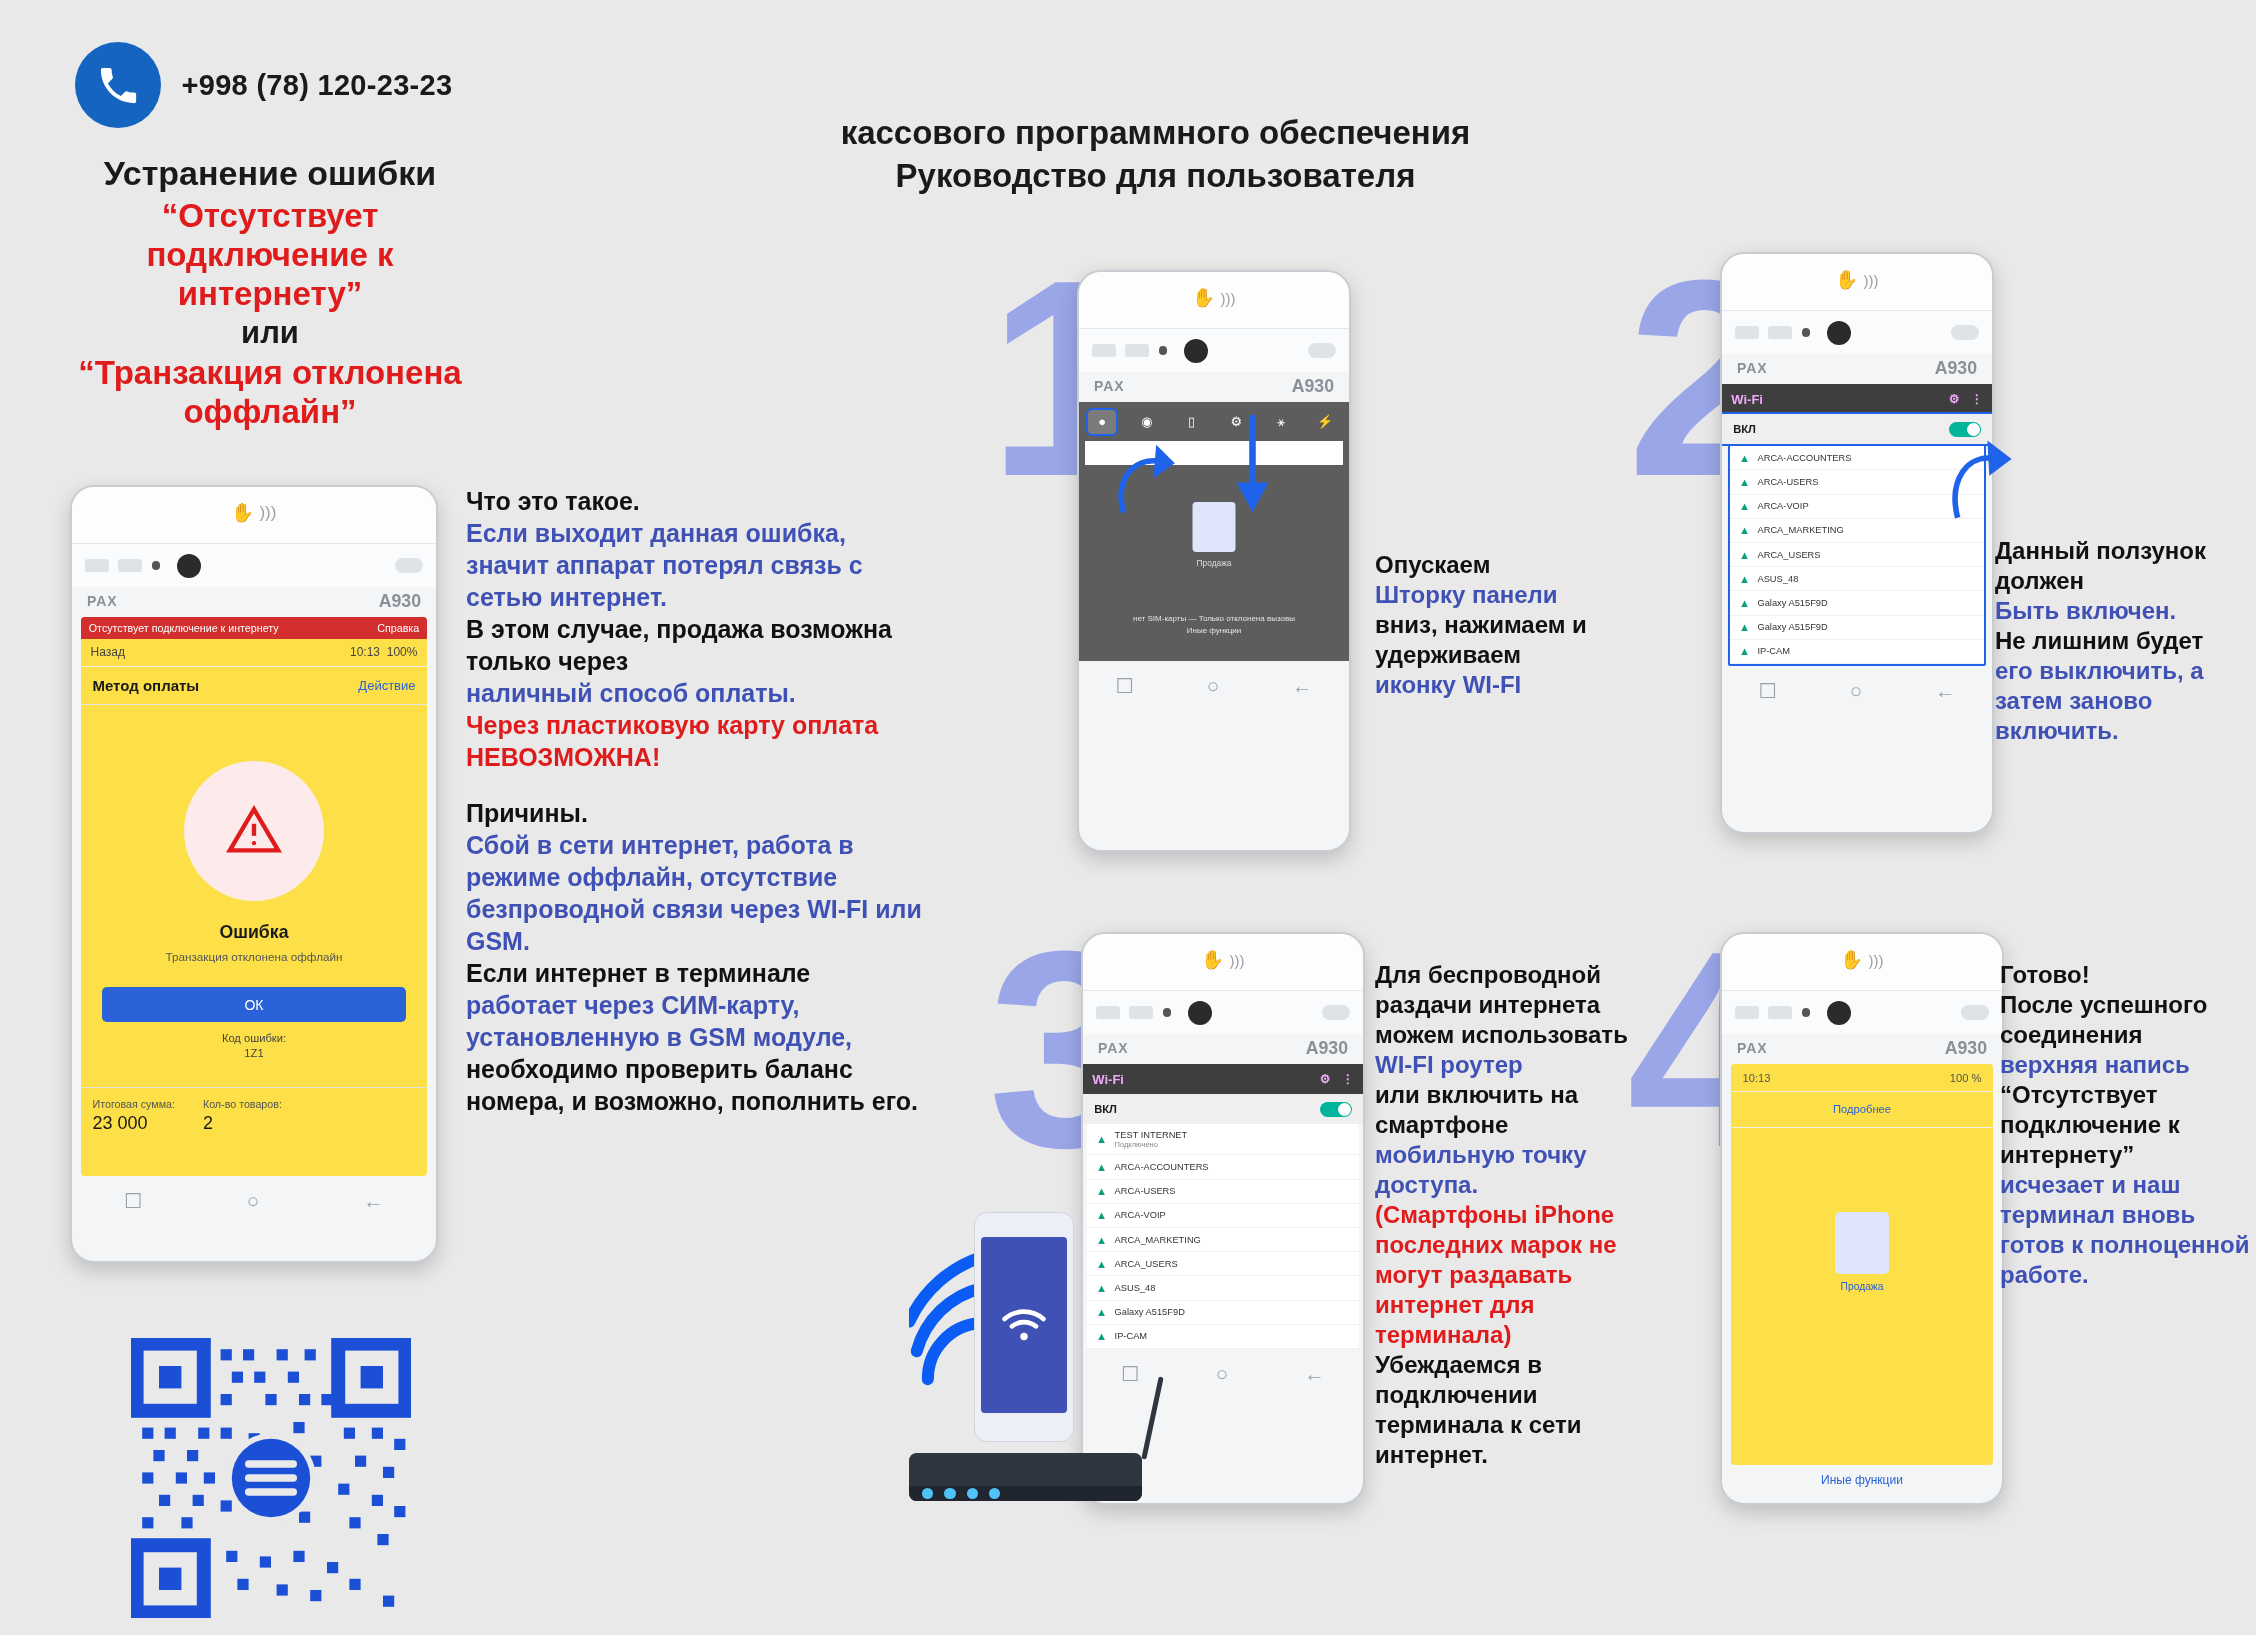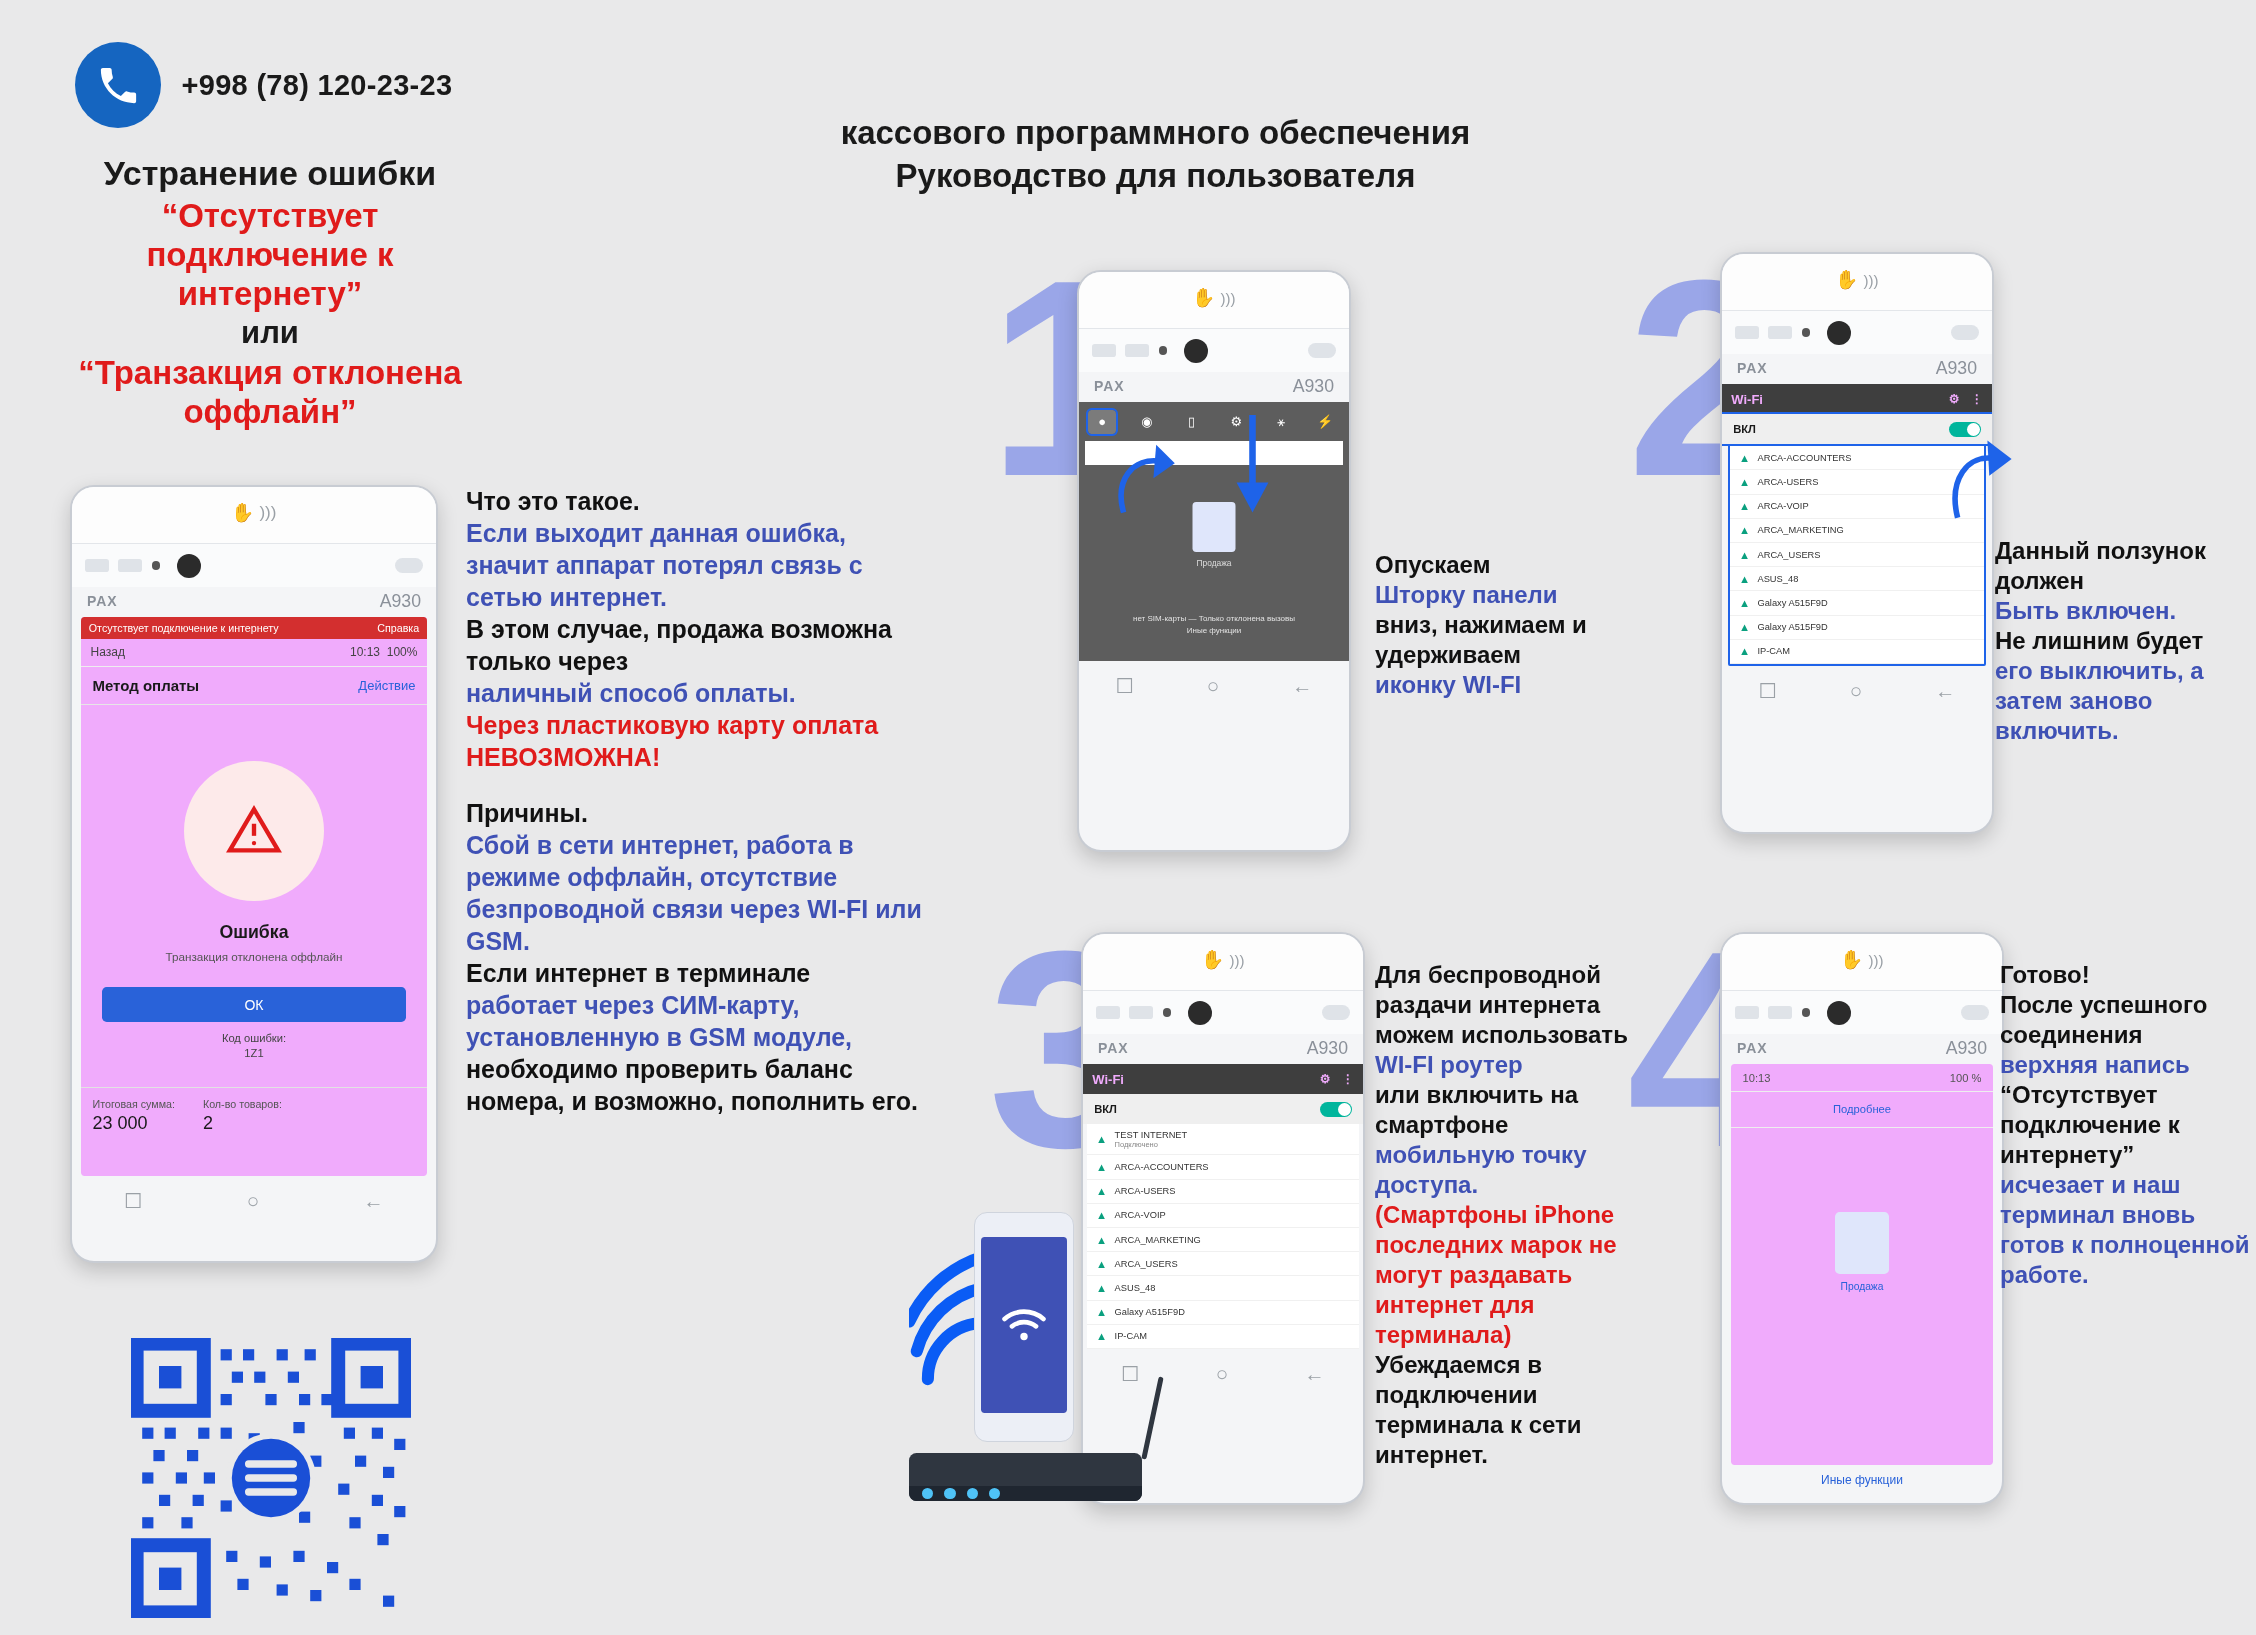--- a/index.html
+++ b/index.html
@@ -47,22 +47,22 @@
   .term-top{height:56px;background:#fdfdfd;position:relative;border-bottom:0.9px solid #e3e6ea;}
   .nfc{position:absolute;left:50%;top:15px;transform:translateX(-50%);display:flex;align-items:center;gap:4.7px;}
   .nfc .hand{font-size:18.6px;color:#9aa0a6;}
   .term-bar{height:43px;background:#fafbfc;display:flex;align-items:center;padding:0 13px;gap:9.3px;position:relative;}
   .term-bar .slot{width:24px;height:13px;background:#dfe3e8;border-radius:2.8px;}
   .term-bar .dot{width:8.4px;height:8.4px;border-radius:50%;background:#555;}
   .term-bar .cam{width:24px;height:24px;border-radius:50%;background:#2b2b2b;margin-left:7.5px;}
   .term-bar .right{margin-left:auto;width:28px;height:15px;background:#dfe3e8;border-radius:7.5px;}
   .brandrow{display:flex;align-items:center;justify-content:space-between;padding:3.7px 15px 5.6px;}
   .brandrow .pax{font-size:14px;font-weight:bold;color:#8a9099;letter-spacing:0.9px;}
-  .brandrow .model{font-size:17.7px;color:#8a9099;font-weight:normal;}
-  .screen{background:#f0abfc;margin:0 9.3px;border-radius:3.7px;overflow:hidden;}
+  .brandrow .model{font-size:17.7px;color:#8a9099;font-weight:bold;}
+  .screen{background:#fde047;margin:0 9.3px;border-radius:3.7px;overflow:hidden;}
   .term-nav{height:50px;display:flex;align-items:center;justify-content:space-around;color:#9aa0a6;font-size:20.5px;}
 
   
   #dev0{left:70px;top:485px;width:364px;height:774px;}
   #dev0 .errbar{background:#d32f2f;color:#fff;font-size:10.7px;display:flex;align-items:center;justify-content:space-between;padding:4.7px 7.5px;}
   #dev0 .statusrow{display:flex;align-items:center;justify-content:space-between;padding:6.5px 9.3px;font-size:12px;color:#444;border-bottom:0.9px solid #eee;}
   #dev0 .payrow{display:flex;align-items:center;justify-content:space-between;padding:10.3px 11.2px;font-size:15px;font-weight:bold;border-bottom:0.9px solid #e6e6e6;}
   #dev0 .payrow .act{color:#2962d9;font-weight:normal;font-size:13px;}
   #dev0 .errcircle{width:140px;height:140px;border-radius:50%;background:#fdeaea;margin:56px auto 20.5px;display:flex;align-items:center;justify-content:center;}
   #dev0 .errcircle svg{width:58px;height:58px;}

